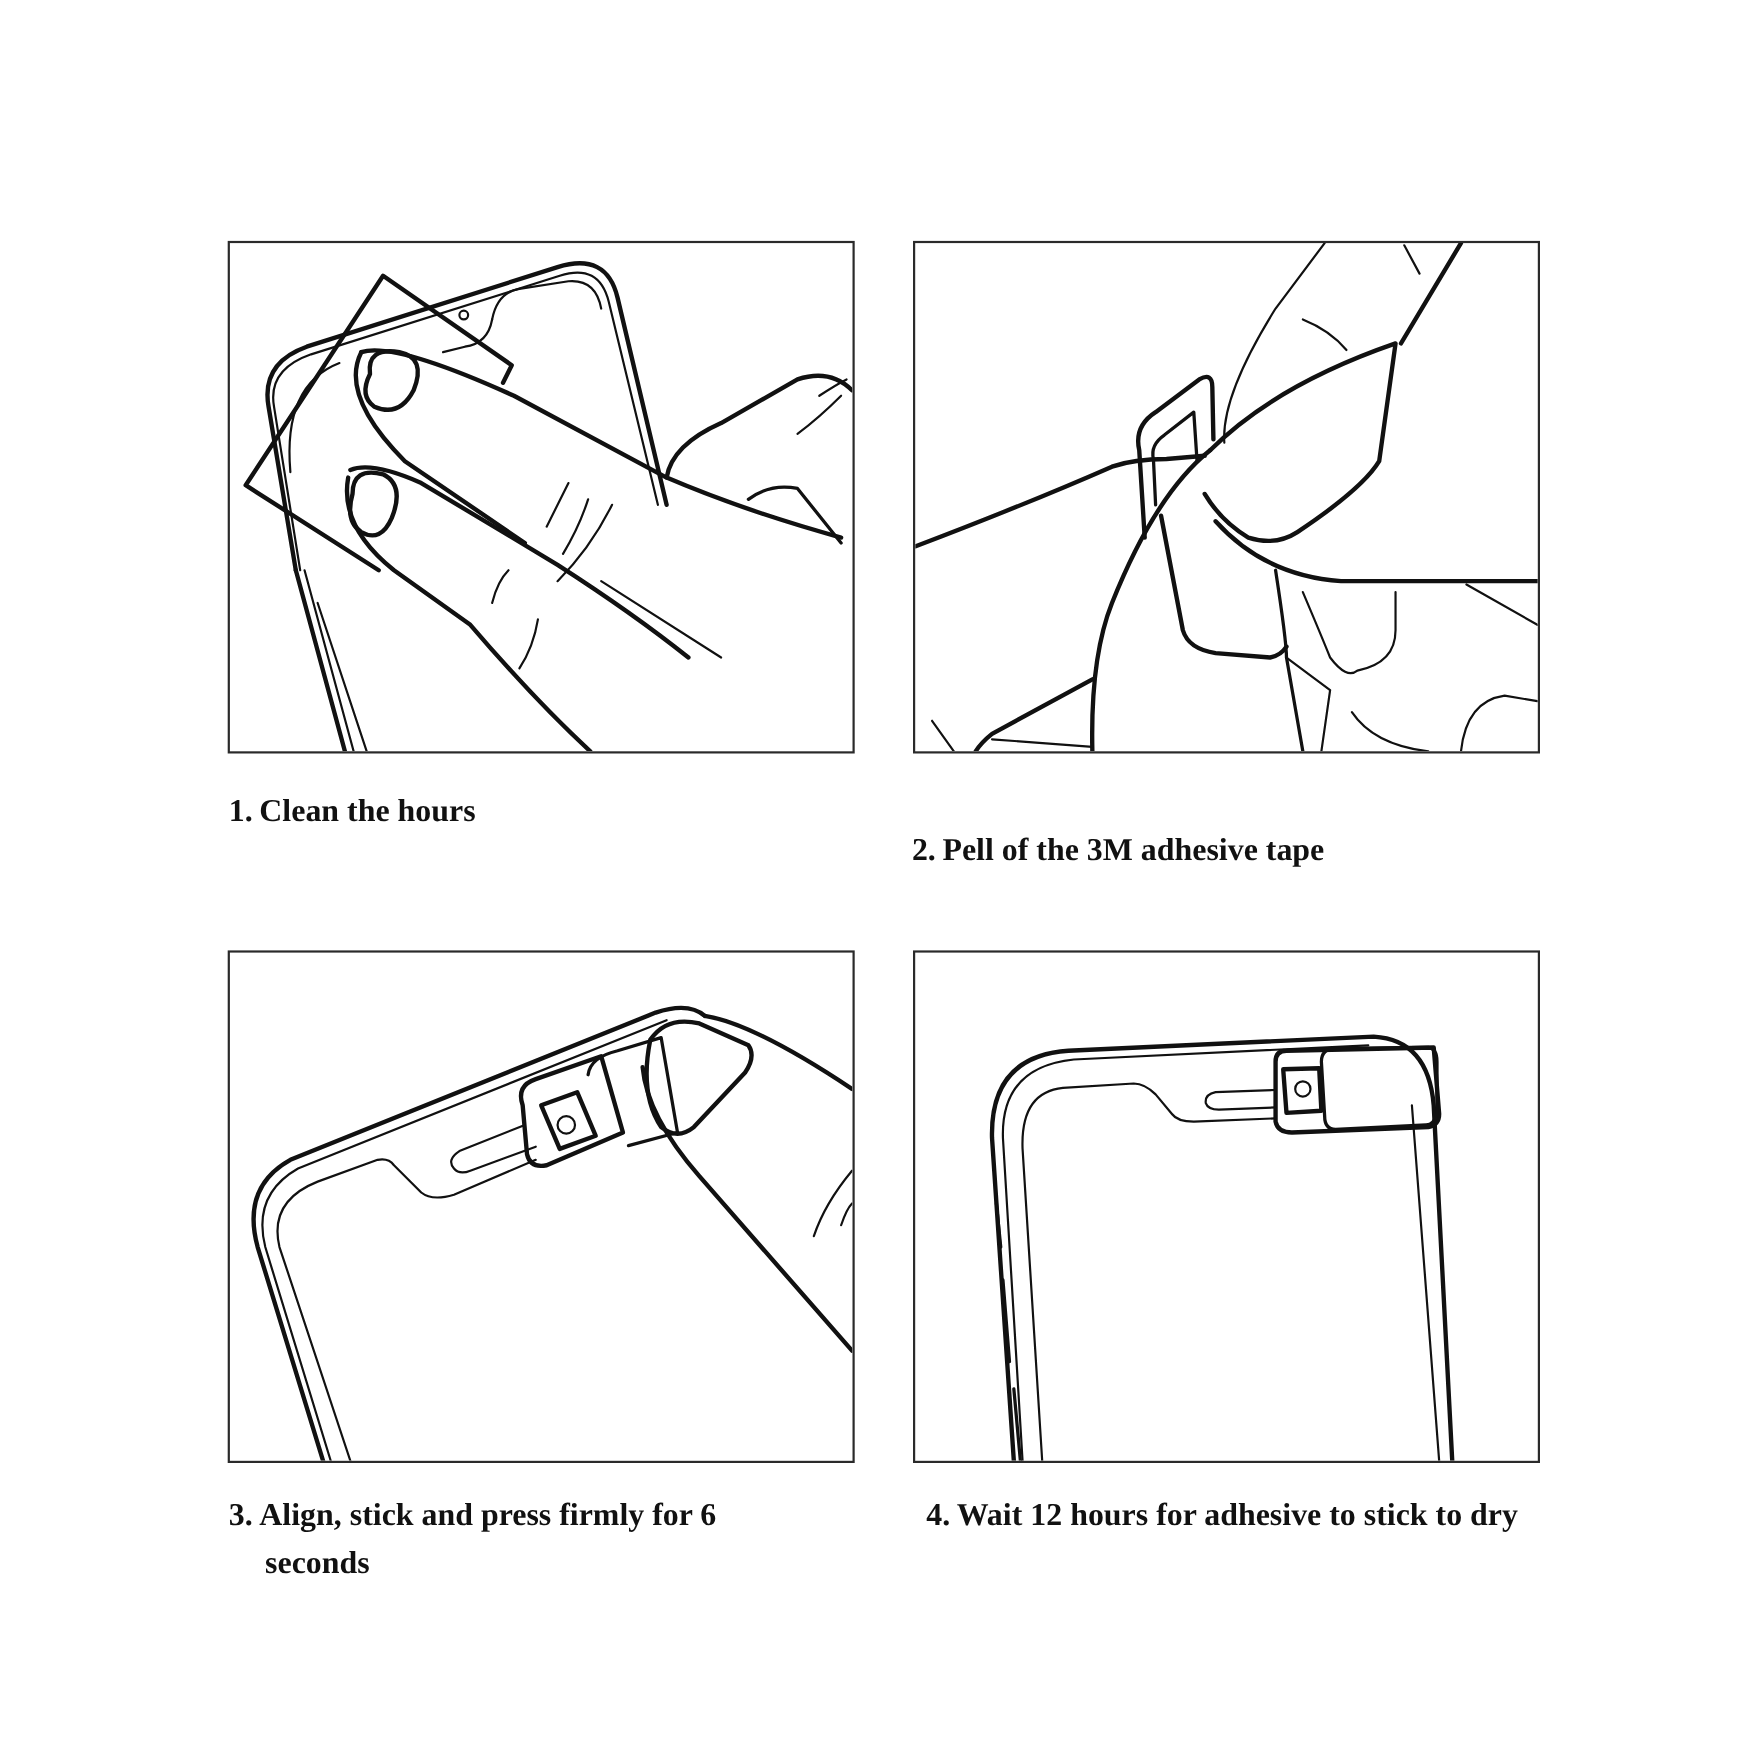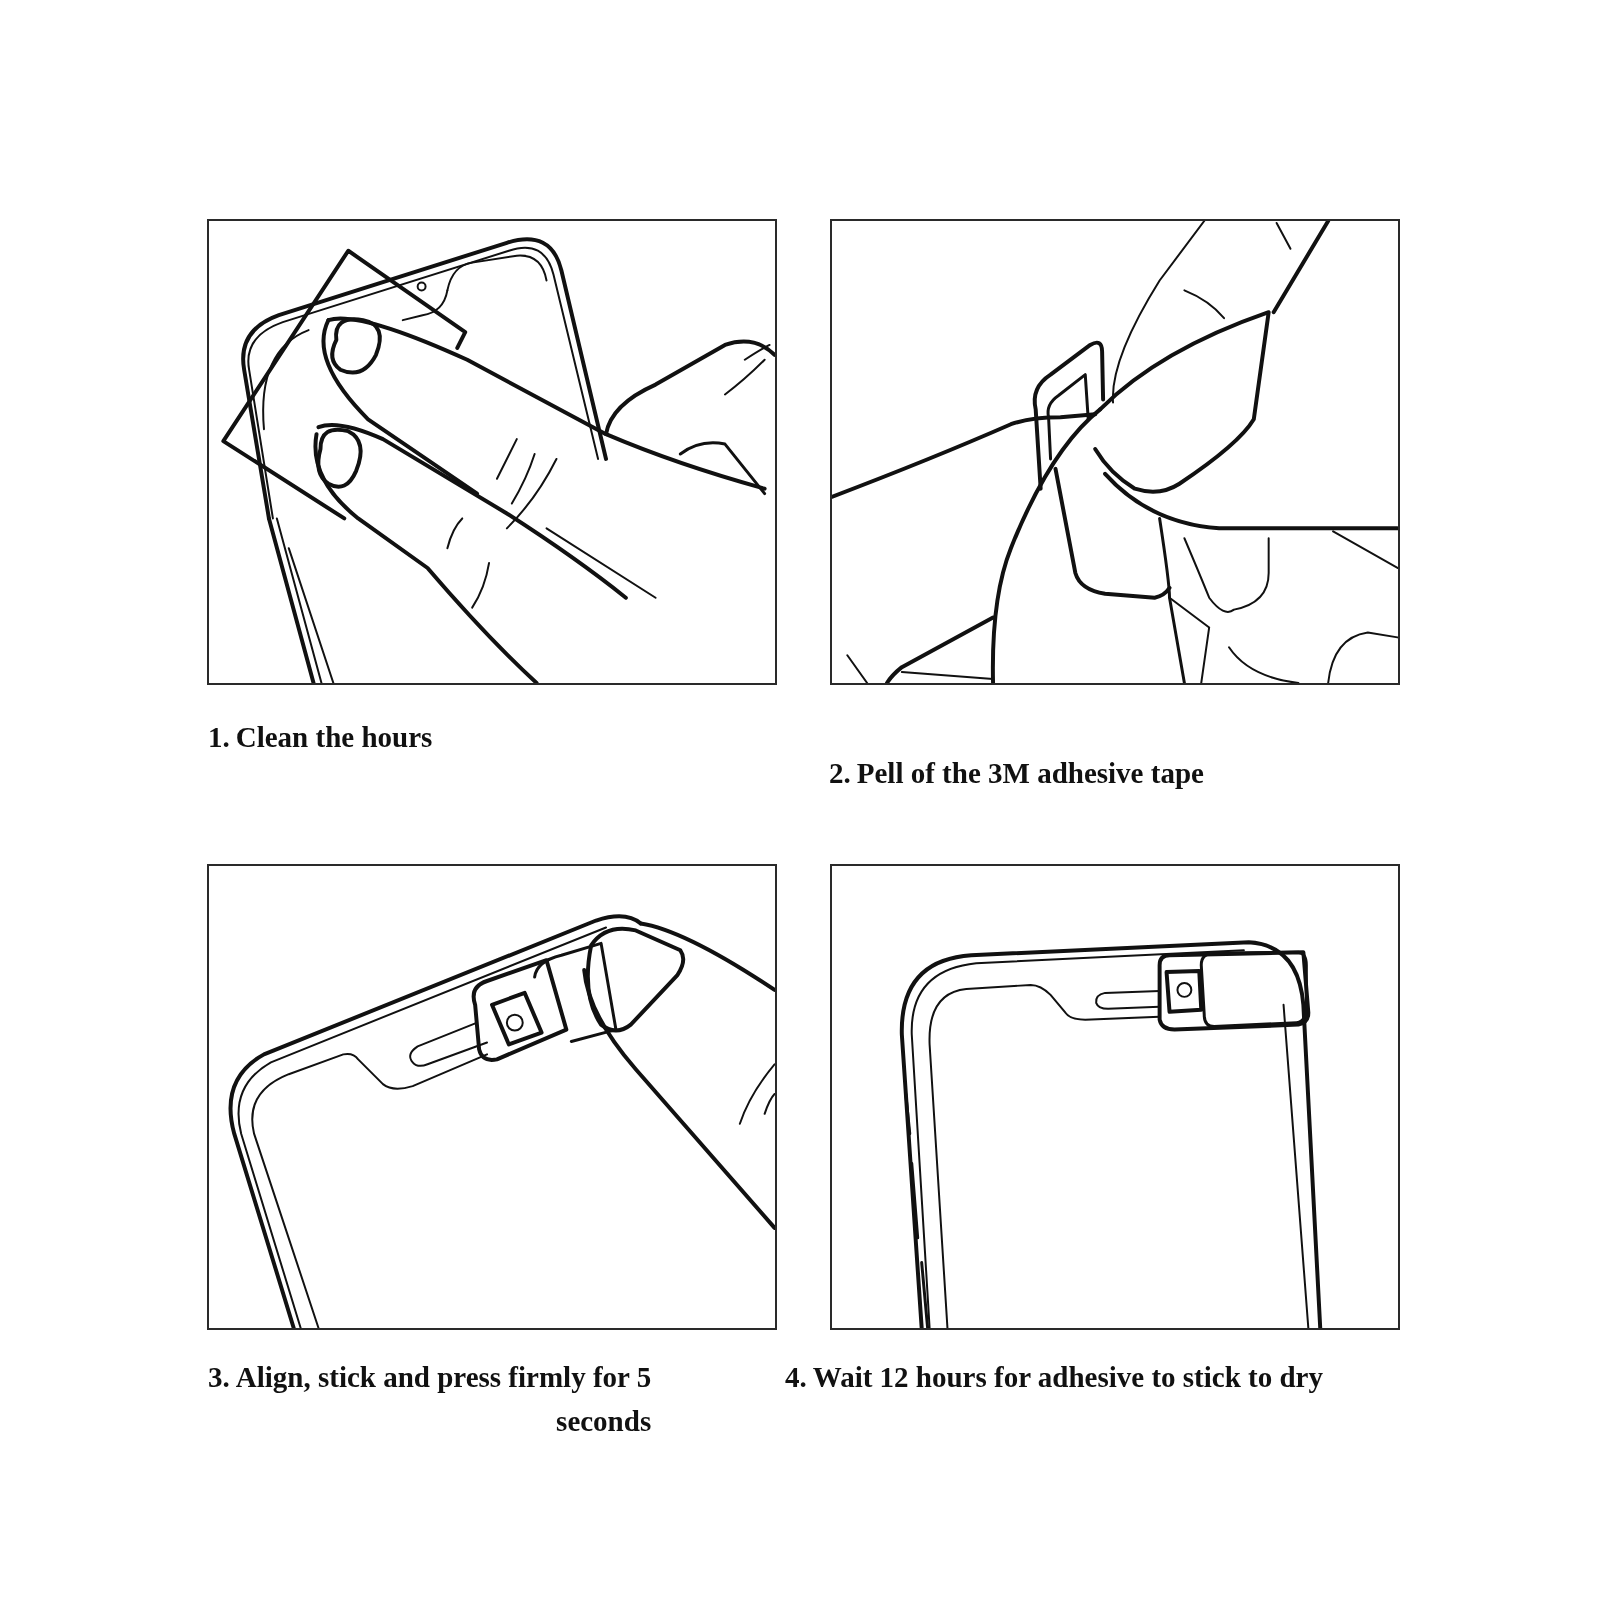--- a/index.html
+++ b/index.html
@@ -16,29 +16,29 @@
     .caption {
       position: absolute;
       font-family: "Liberation Serif", "DejaVu Serif", serif;
       font-weight: bold;
       font-size: 29px;
       color: #111;
       line-height: 44px;
       white-space: nowrap;
     }
     .caption .num { display: inline-block; margin-right: 6px; }
-    .caption .cont { display: block; padding-left: 33px; text-align: right; }
+    .caption .cont { display: block; padding-left: 33px; }
     #p1 { left: 207px; top: 219px; }
     #p2 { left: 830px; top: 219px; }
     #p3 { left: 207px; top: 864px; }
     #p4 { left: 830px; top: 864px; }
     #c1 { left: 208px; top: 715px; }
     #c2 { left: 829px; top: 751px; }
     #c3 { left: 208px; top: 1355px; }
-    #c4 { left: 785px; top: 1355px; text-align: center; }
+    #c4 { left: 842px; top: 1355px; text-align: center; }
     .ln { fill: none; stroke: #111; stroke-linecap: round; stroke-linejoin: round; }
   </style>
 </head>
 <body>
 
 <div class="panel" id="p1">
   <svg viewBox="0 0 570 466">
 
     <path class="ln" stroke-width="4" d="M60 300 L35 150 Q28 110 70 95 L300 22 Q345 8 355 50 L400 240"></path>
     <path class="ln" stroke-width="2" d="M64 300 L40 150 Q34 116 74 102 L302 30 Q338 18 347 54 L392 240"></path>
@@ -124,21 +124,21 @@
     <path class="ln" stroke-width="3" d="M328 112 Q330 96 355 90 L395 78 L410 165 L365 177"></path>
 
     <path class="ln" stroke-width="4" d="M385 80 Q400 58 430 65 L475 85 Q482 95 472 110 L425 160 Q410 172 395 160 Q375 130 385 80 Z"></path>
     <path class="ln" stroke-width="4" d="M378 105 Q382 150 430 205 L570 365"></path>
     <path class="ln" stroke-width="4" d="M435 58 Q480 65 570 125"></path>
     <path class="ln" stroke-width="2" d="M535 260 Q545 230 570 200"></path>
     <path class="ln" stroke-width="2" d="M560 250 Q565 235 570 230"></path>
   </svg>
 </div>
 <div class="caption" id="c3">
-  <span class="num">3.</span><span>Align, stick and press firmly for 5</span>
+  <span class="num">3.</span><span>Align, stick and press firmly for 6</span>
   <span class="cont">seconds</span>
 </div>
 
 <div class="panel" id="p4">
   <svg viewBox="0 0 570 466">
     <path class="ln" stroke-width="4" d="M90 466 L70 170 Q68 95 140 90 L420 77 Q470 80 475 140 L492 466"></path>
     <path class="ln" stroke-width="2" d="M98 466 L80 170 Q78 105 145 98 L415 85"></path>
     <path class="ln" stroke-width="2" d="M116 466 L98 180 Q96 128 135 124 L200 120 Q210 120 220 130 L235 148 Q240 155 255 155 L330 152"></path>
     <path class="ln" stroke-width="2" d="M455 140 L480 466"></path>
 

